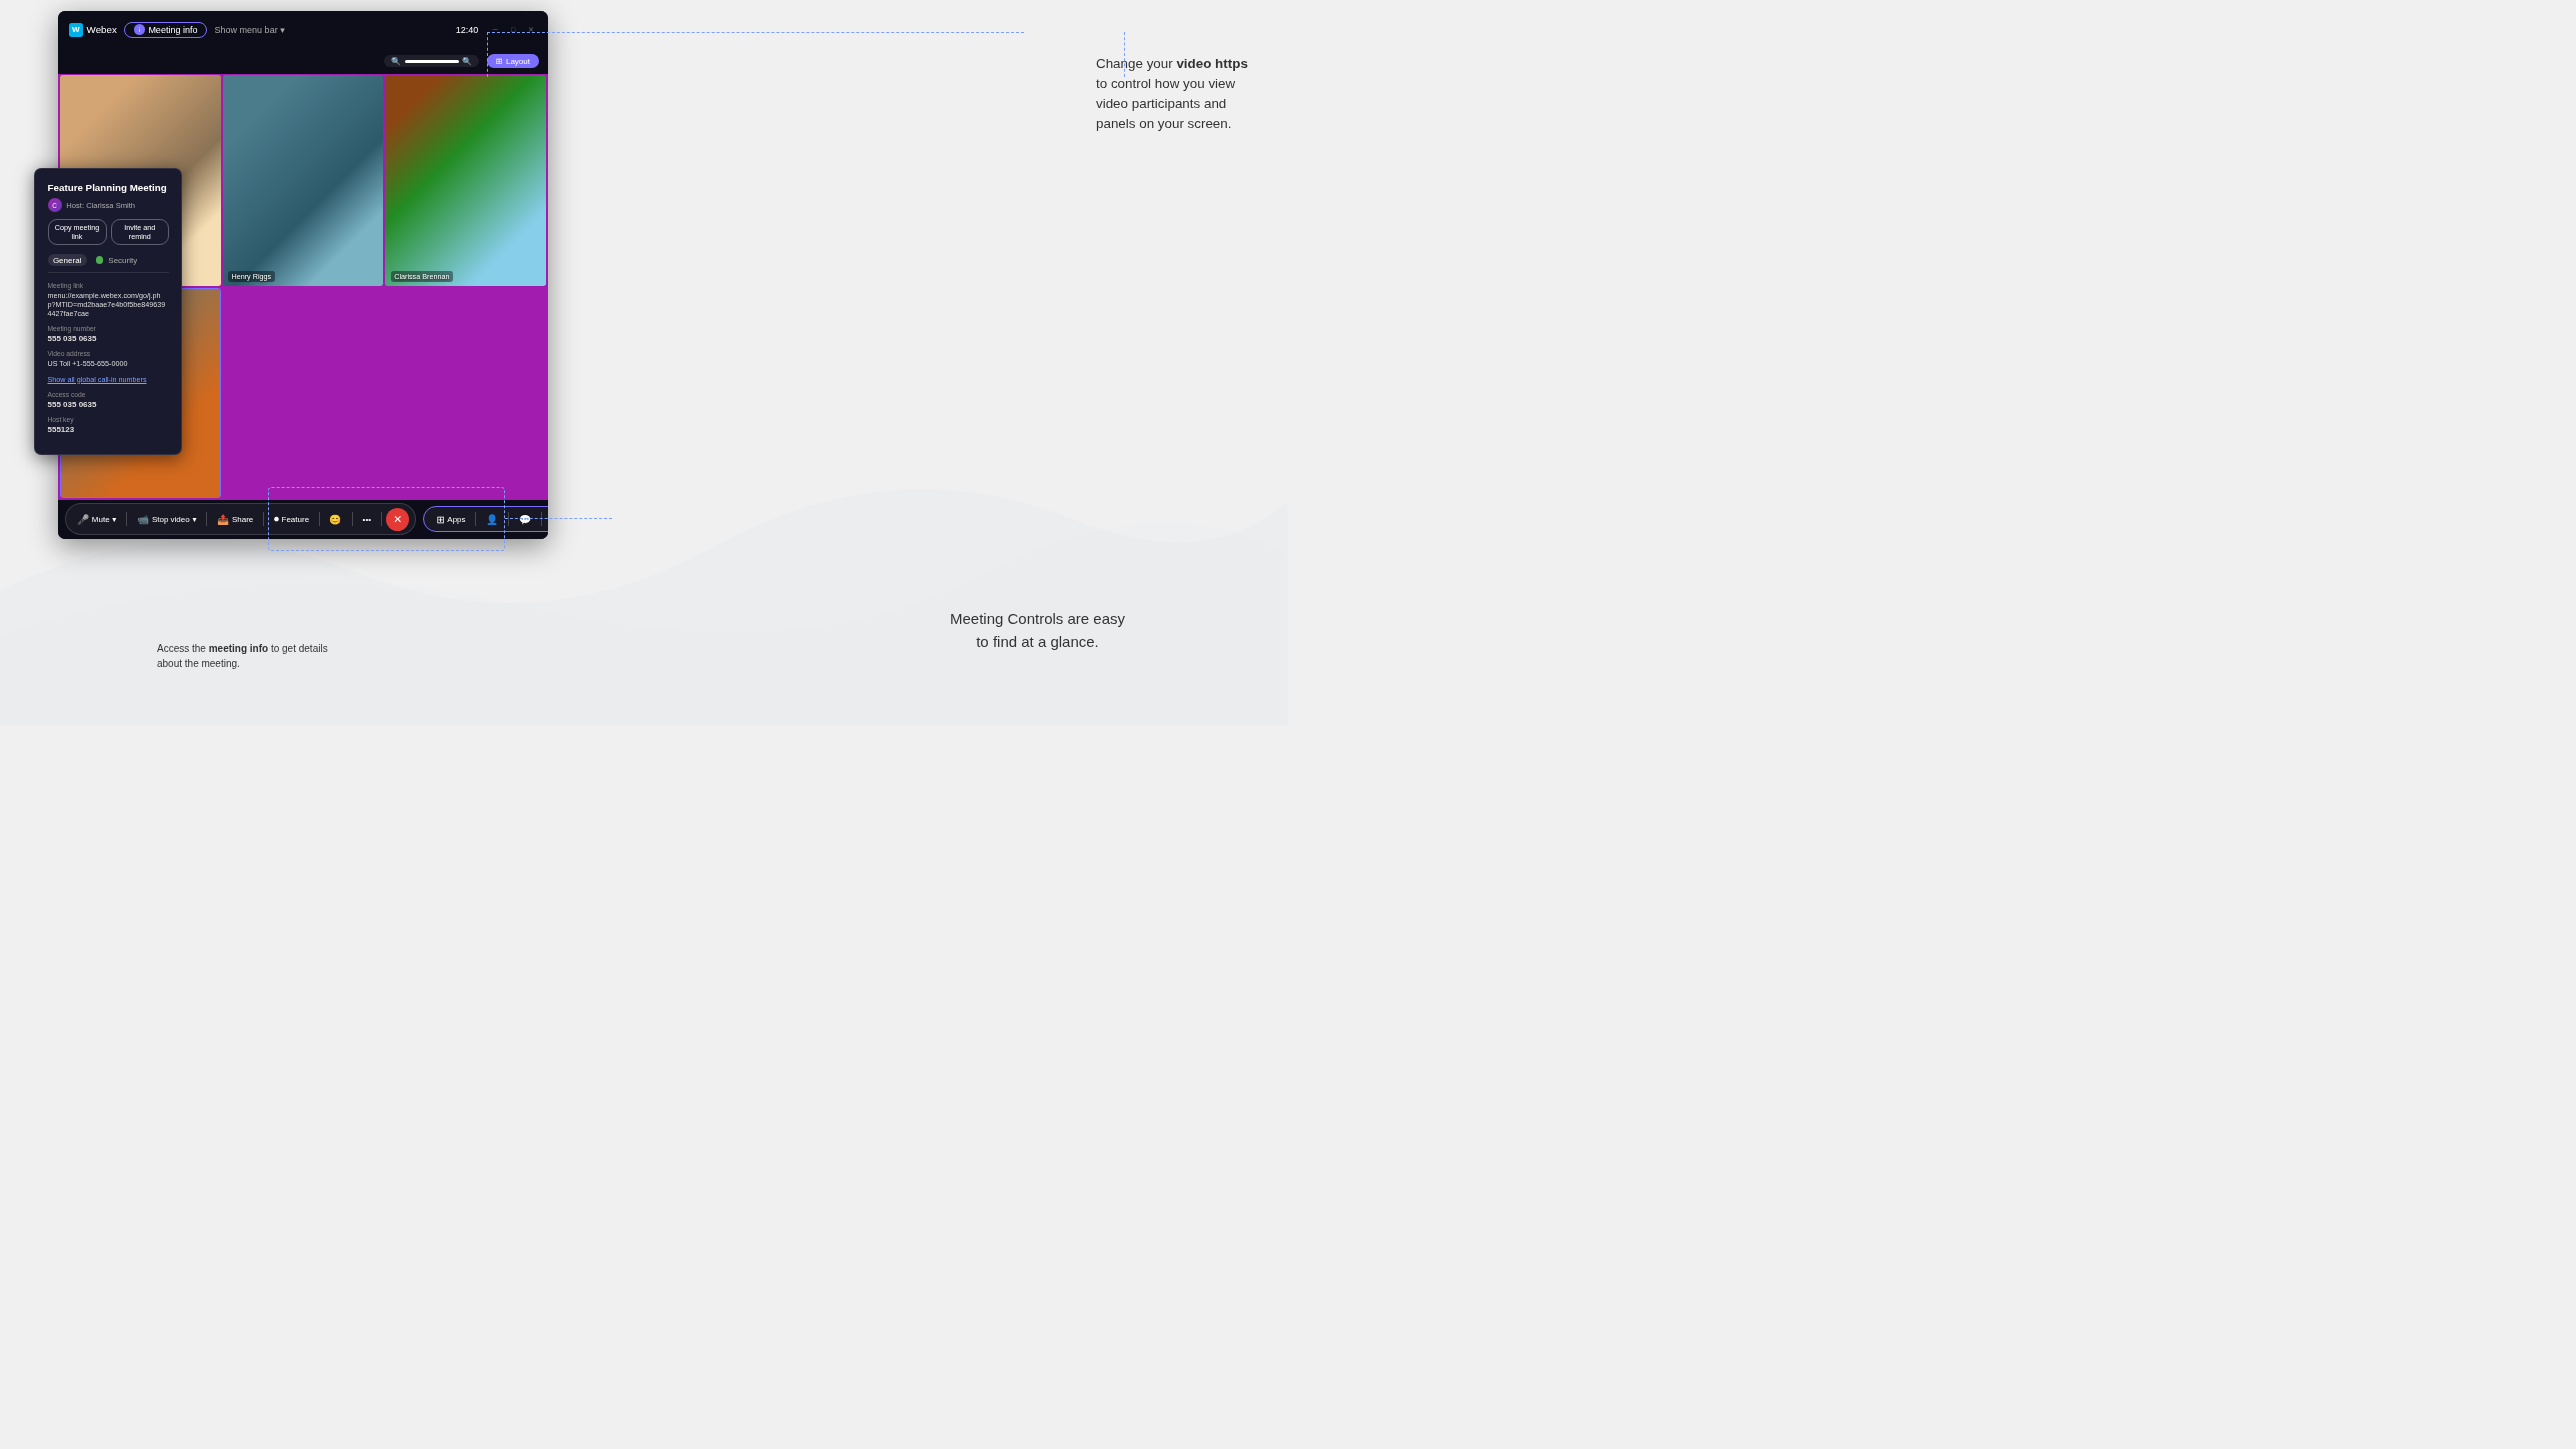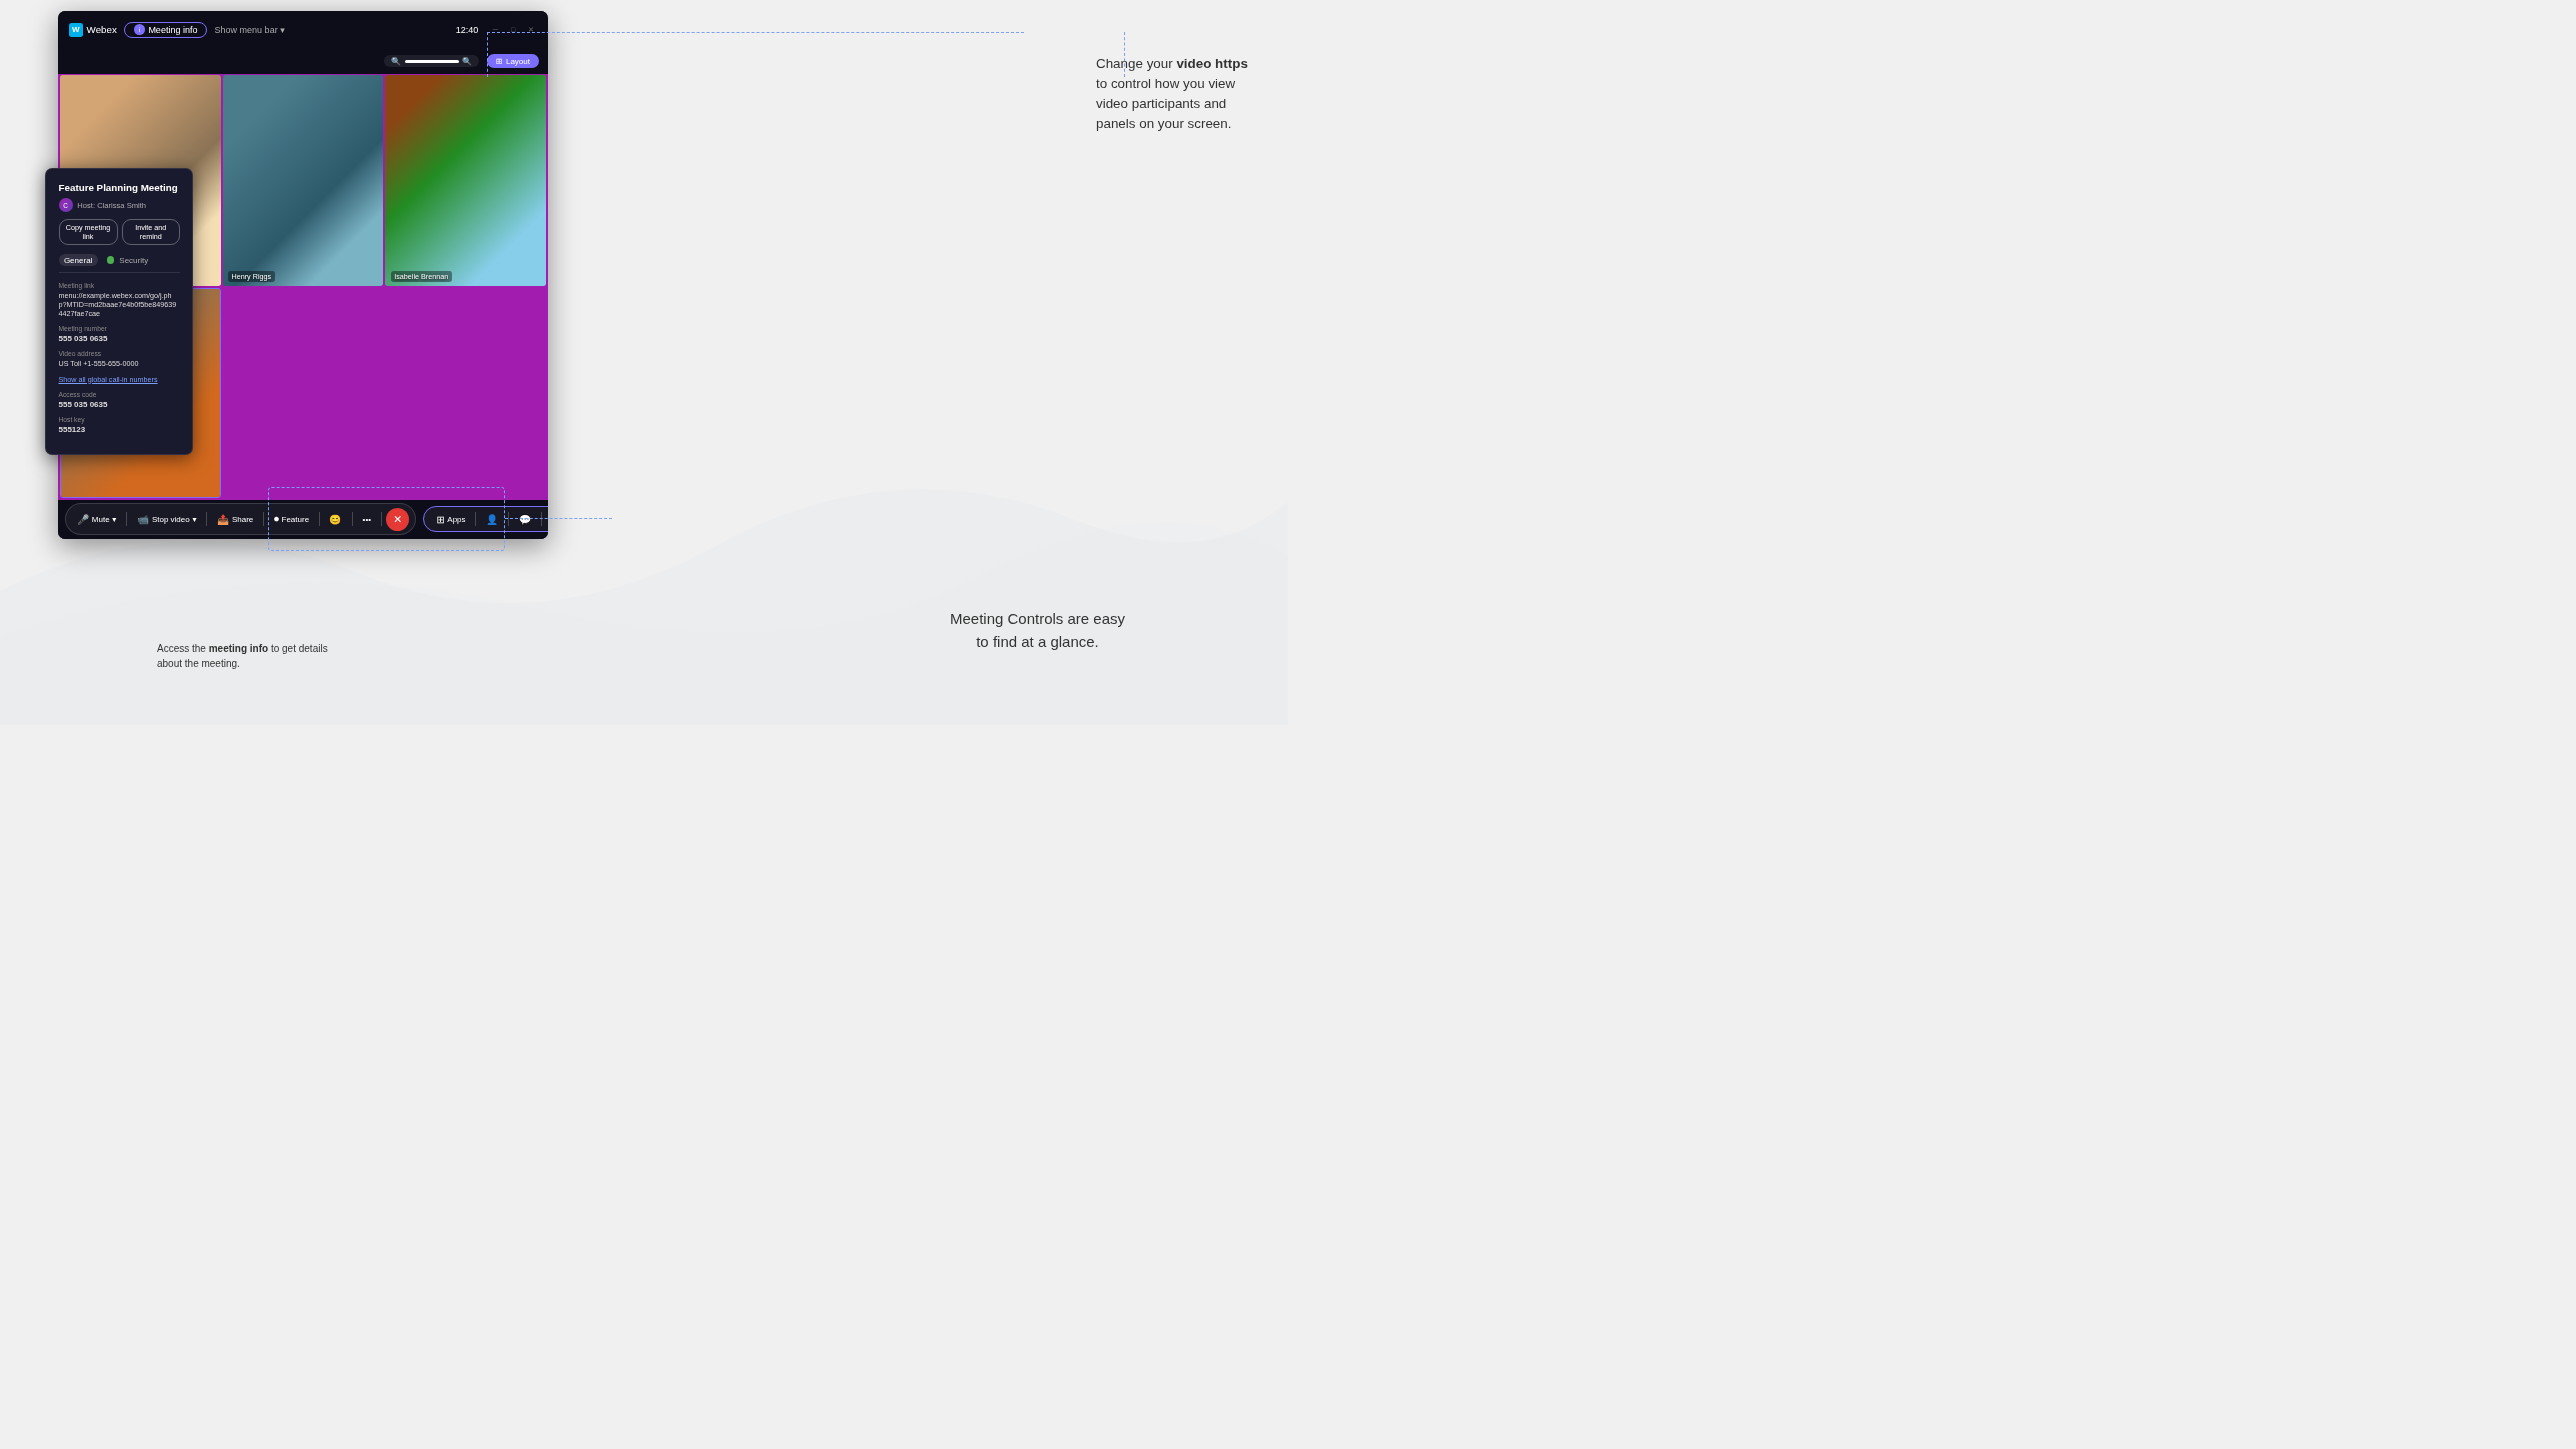--- a/index.html
+++ b/index.html
@@ -282,21 +282,21 @@
       border: 1.3px solid #7c6fff;
       border-radius: 18px;
       padding: 3.6px 7.2px;
       margin-left: 3.6px;
     }
 
     
     .meeting-info-panel {
       position: absolute;
       top: 168px;
-      left: 45px;
+      left: 34px;
       width: 148px;
       background: #1a1a2e;
       border-radius: 7.2px;
       padding: 12.5px;
       z-index: 20;
       box-shadow: 0 3.6px 18px rgba(0,0,0,0.5);
       border: 0.9px solid rgba(255,255,255,0.1);
       color: white;
     }
 
@@ -534,21 +534,21 @@
     <div class="video-cell">
       <div class="participant-bg bg-clarissa"></div>
       <div class="participant-name">Clarissa Smith</div>
     </div>
     <div class="video-cell">
       <div class="participant-bg bg-henry"></div>
       <div class="participant-name">Henry Riggs</div>
     </div>
     <div class="video-cell">
       <div class="participant-bg bg-isabelle"></div>
-      <div class="participant-name">Isabelle Brennan</div>
+      <div class="participant-name">Clarissa Brennan</div>
     </div>
 
     <div class="video-cell active-speaker">
       <div class="participant-bg bg-person4"></div>
     </div>
   </div>
 
   <div class="controls-bar">
     <div class="controls-left">
       <button class="ctrl-btn">

